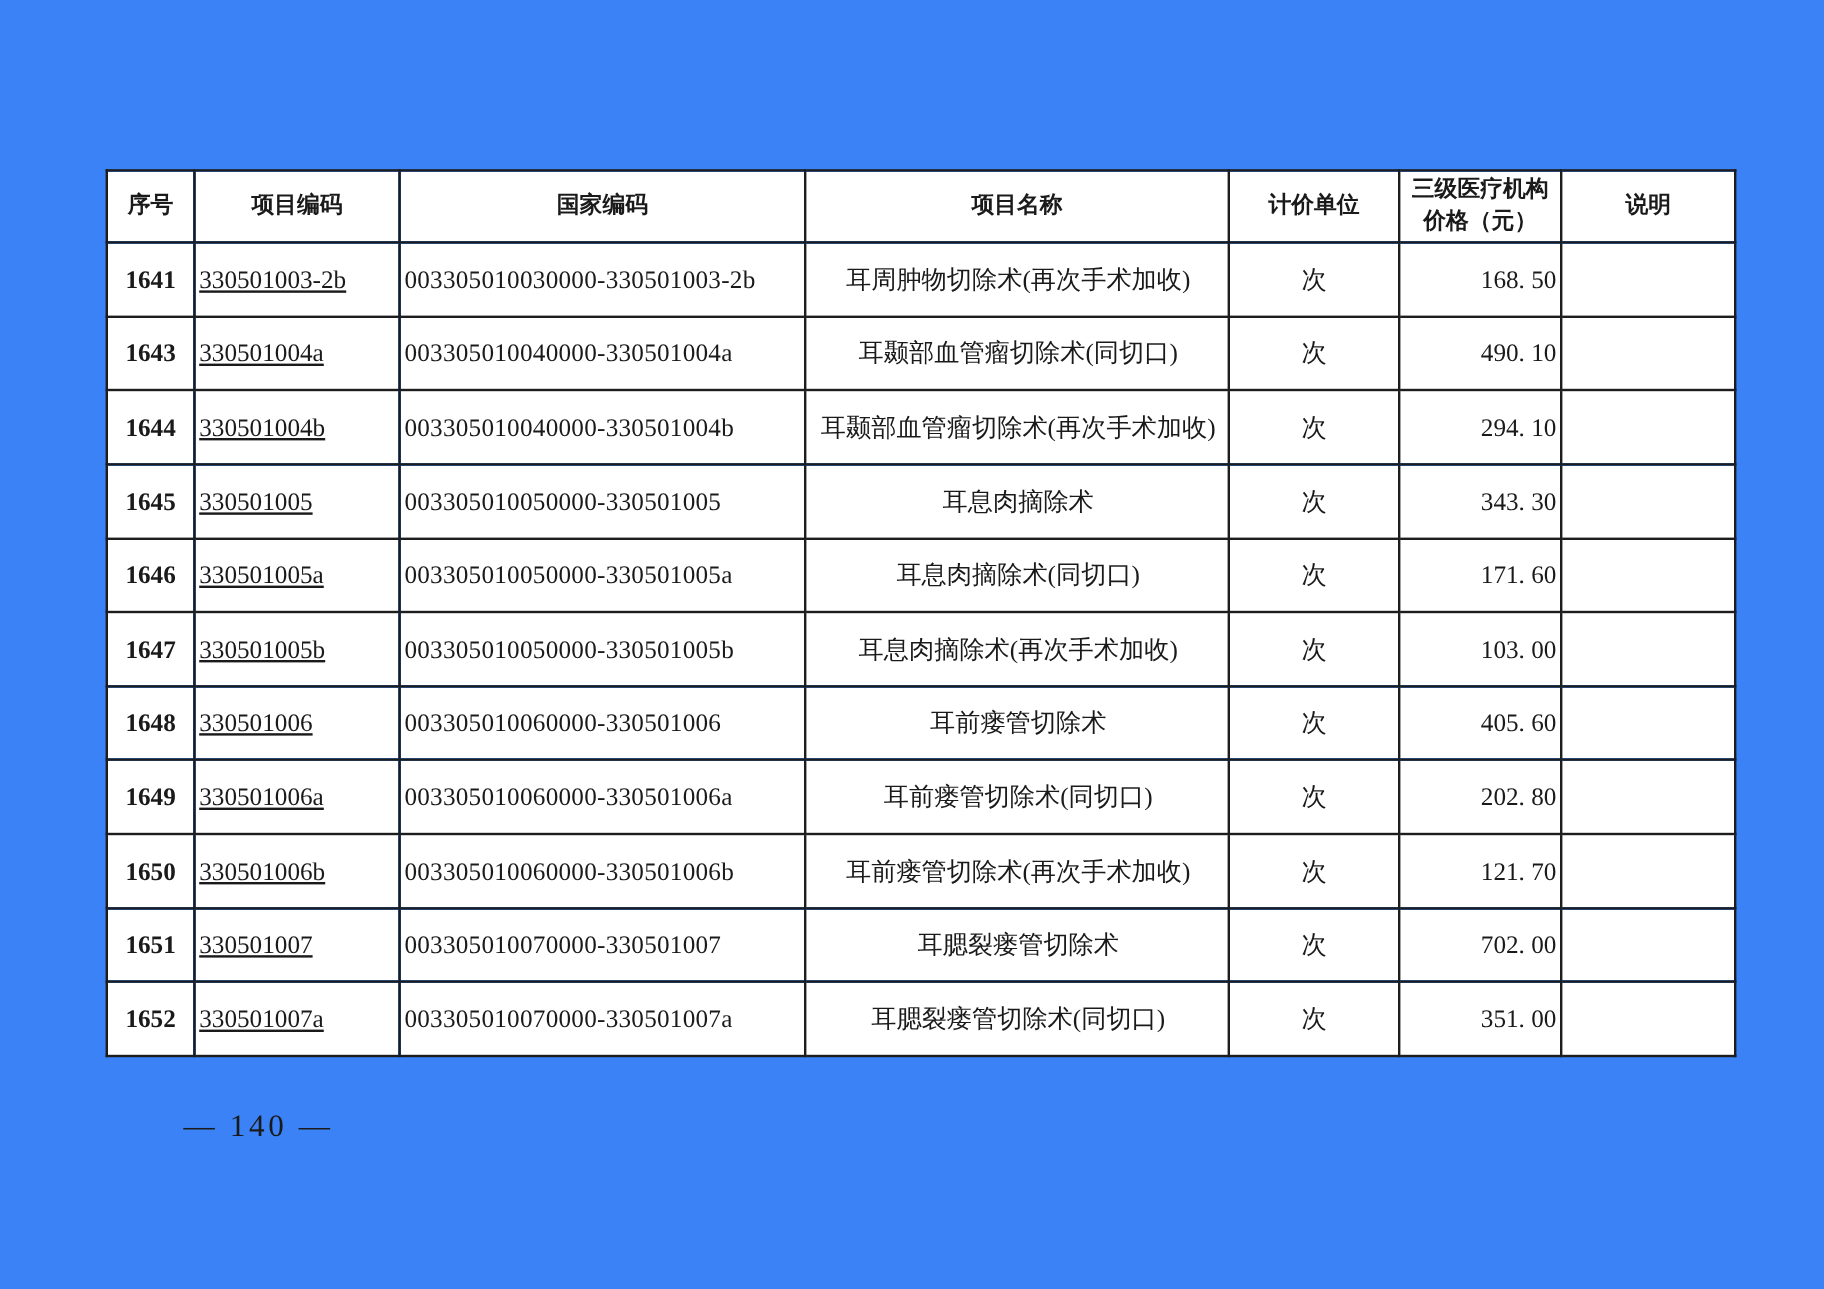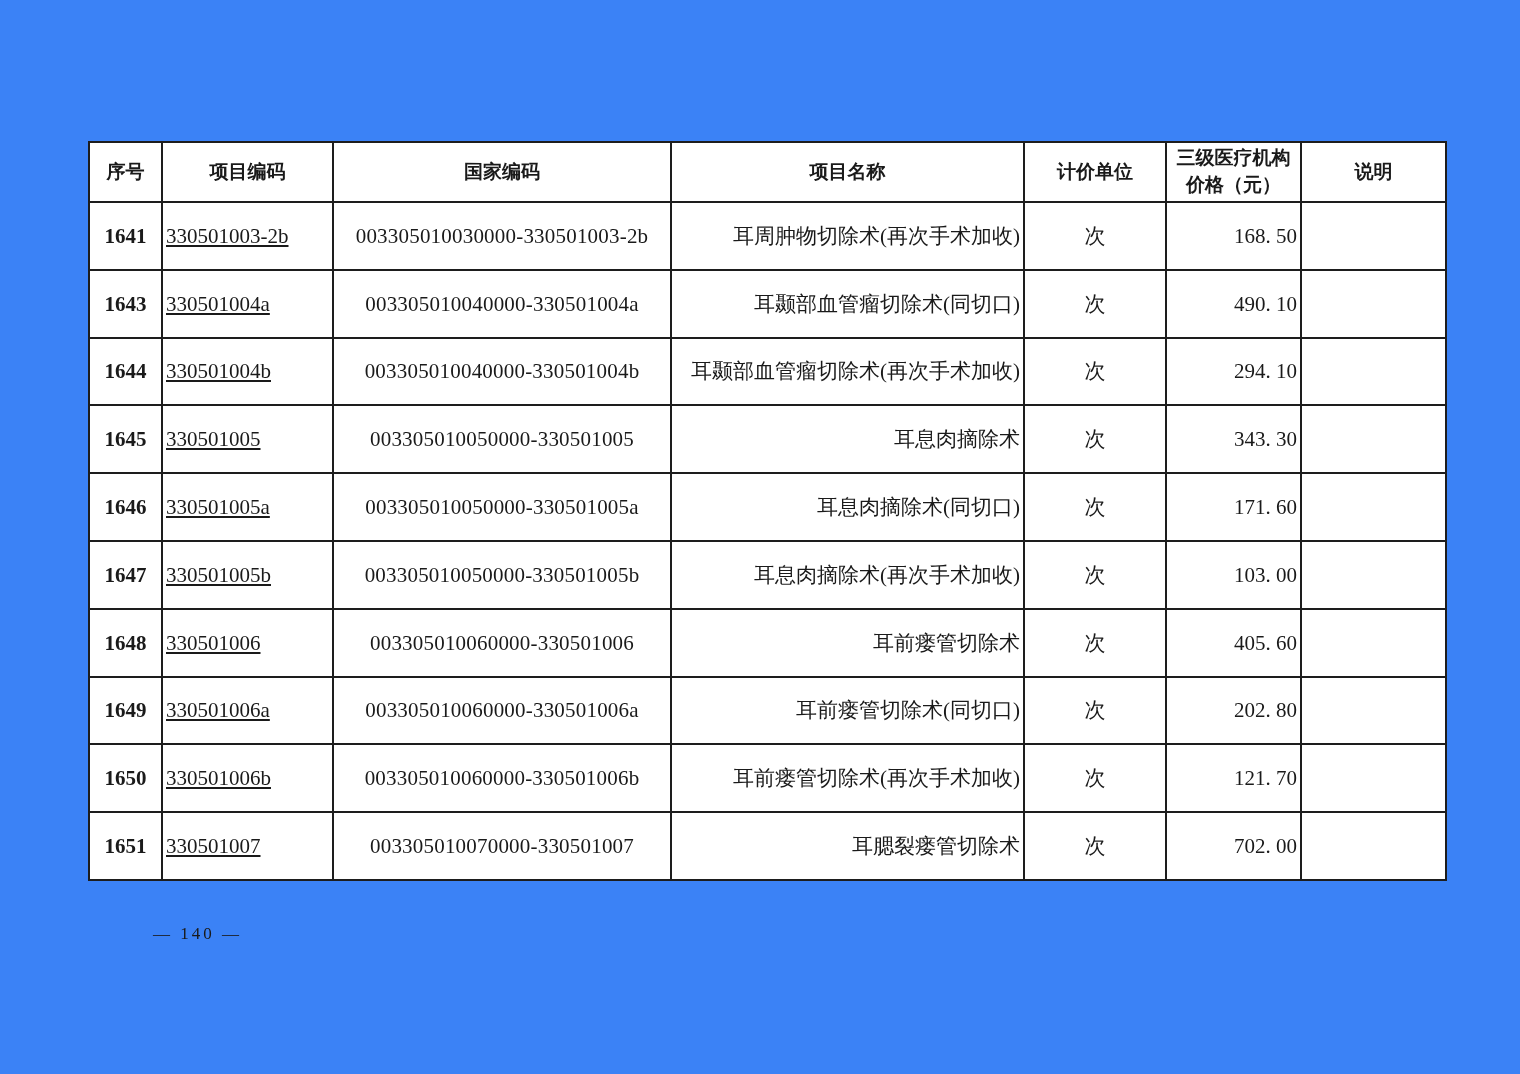--- a/index.html
+++ b/index.html
@@ -47,30 +47,30 @@
   }
   .fee-table td {
     font-size: 21px;
     vertical-align: middle;
     line-height: 1.25;
     padding: 0 3px;
     word-break: break-all;
   }
   .fee-table td.c-seq   { text-align: center; font-weight: bold; }
   .fee-table td.c-code  { text-align: left; padding-left: 3px; text-decoration: underline; }
-  .fee-table td.c-ncode { text-align: center; padding-left: 3px; letter-spacing: 0.2px; }
-  .fee-table td.c-name  { text-align: right; padding-left: 5px; }
+  .fee-table td.c-ncode { text-align: left; padding-left: 3px; letter-spacing: 0.2px; }
+  .fee-table td.c-name  { text-align: center; padding-left: 5px; }
   .fee-table td.c-unit  { text-align: center; }
   .fee-table td.c-price { text-align: right; }
   .fee-table td.c-note  { text-align: center; }
   .page-number {
     position: absolute;
     left: 153px;
     top: 924px;
-    font-size: 17px;
+    font-size: 26px;
     letter-spacing: 3px;
     white-space: pre;
     color: #1a1a1a;
   }
 </style>
 </head>
 <body>
 
 <div class="sheet">
 
@@ -179,18 +179,27 @@
       </tr>
       <tr>
         <td class="c-seq">1651</td>
         <td class="c-code">330501007</td>
         <td class="c-ncode">003305010070000-330501007</td>
         <td class="c-name">耳腮裂瘘管切除术</td>
         <td class="c-unit">次</td>
         <td class="c-price">702. 00</td>
         <td class="c-note"></td>
       </tr>
+      <tr>
+        <td class="c-seq">1652</td>
+        <td class="c-code">330501007a</td>
+        <td class="c-ncode">003305010070000-330501007a</td>
+        <td class="c-name">耳腮裂瘘管切除术(同切口)</td>
+        <td class="c-unit">次</td>
+        <td class="c-price">351. 00</td>
+        <td class="c-note"></td>
+      </tr>
     </tbody>
   </table>
 
   <div class="page-number">— 140 —</div>
 
 </div>
 
 </body></html>

